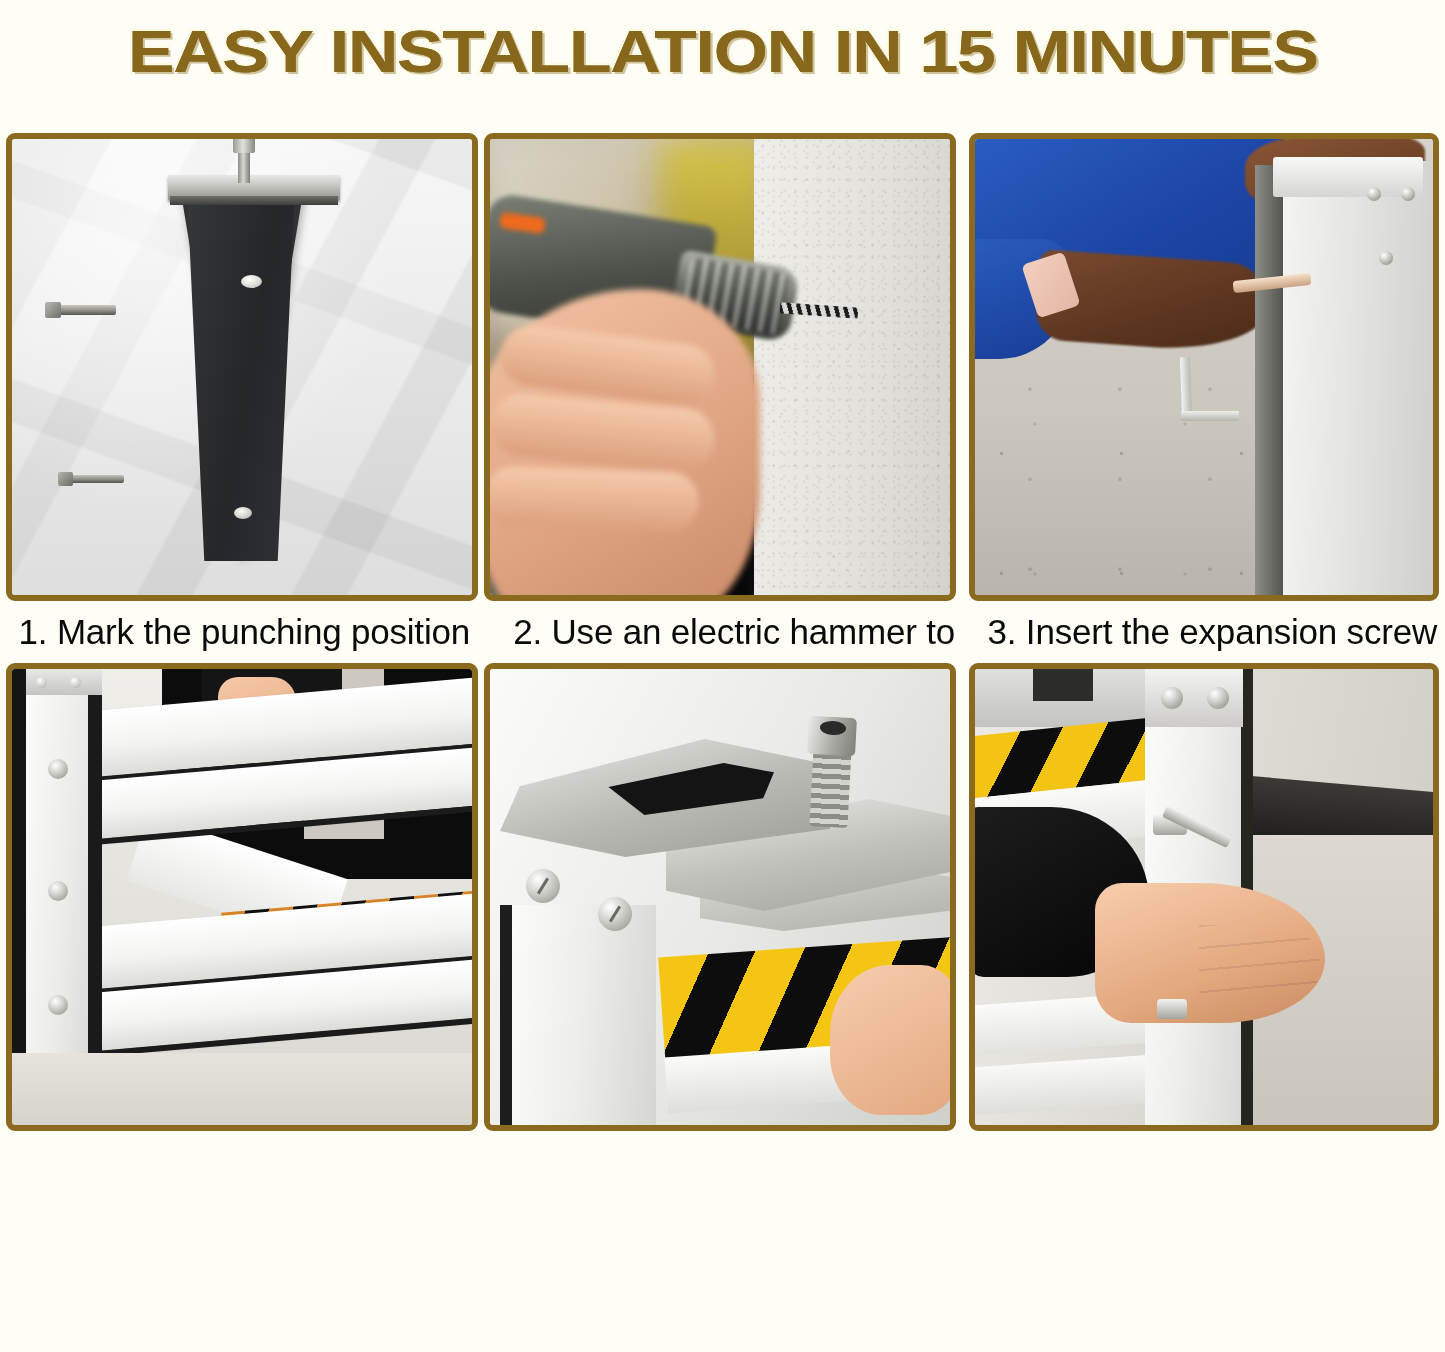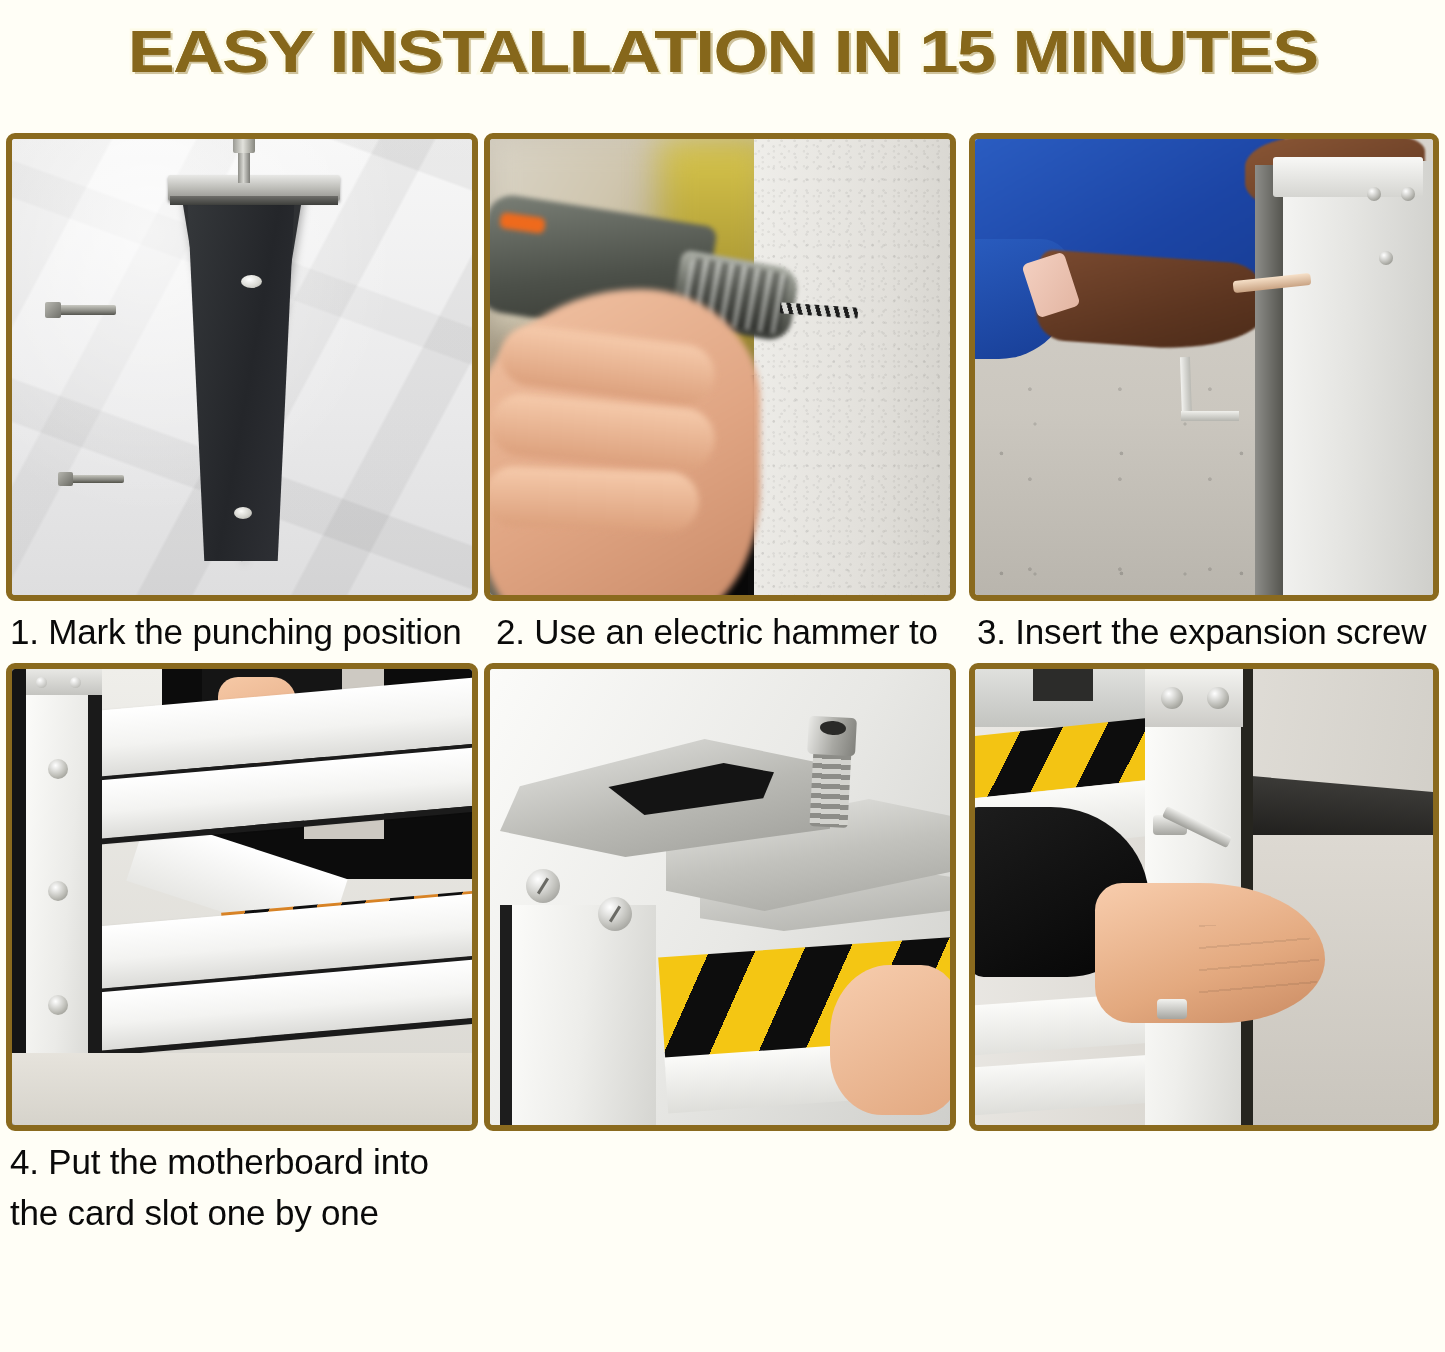--- a/index.html
+++ b/index.html
@@ -64,20 +64,21 @@
   .scene{position:absolute;inset:0;overflow:hidden;}
 
   
   .caption{
     font-size:35px;
     line-height:51px;
     color:#0a0a0a;
     padding:18px 8px 0 8px;
     box-sizing:border-box;
     letter-spacing:-.2px;
+    text-align:right;
   }
   .caption.c1{padding-left:10px;}
   .caption.c2{padding-left:18px;}
   .caption.c3{padding-left:14px;}
 
   
   .cloth{
     position:absolute;inset:0;
     background:
       linear-gradient(118deg, rgba(0,0,0,.05) 0 14%, rgba(255,255,255,0) 14.5% 26%, rgba(0,0,0,.045) 26.5% 33%, rgba(255,255,255,0) 33.5% 52%, rgba(0,0,0,.05) 52.5% 60%, rgba(255,255,255,0) 60.5% 74%, rgba(0,0,0,.05) 74.5% 82%, rgba(255,255,255,0) 82.5% 100%),
@@ -644,17 +645,14 @@
         <div class="p6-capscrew2"></div>
         <div class="p6-sleeve"></div>
         <div class="p6-hand"></div>
         <div class="p6-screwtop"></div>
         <div class="p6-wrench"></div>
         <div class="p6-screwbot"></div>
       </div>
     </div>
   </div>
 
-  <div class="cell">
-    <div class="caption c1">4. Put the motherboard into the card slot one by one</div>
-  </div>
 
 </div>
 
 </body></html>

